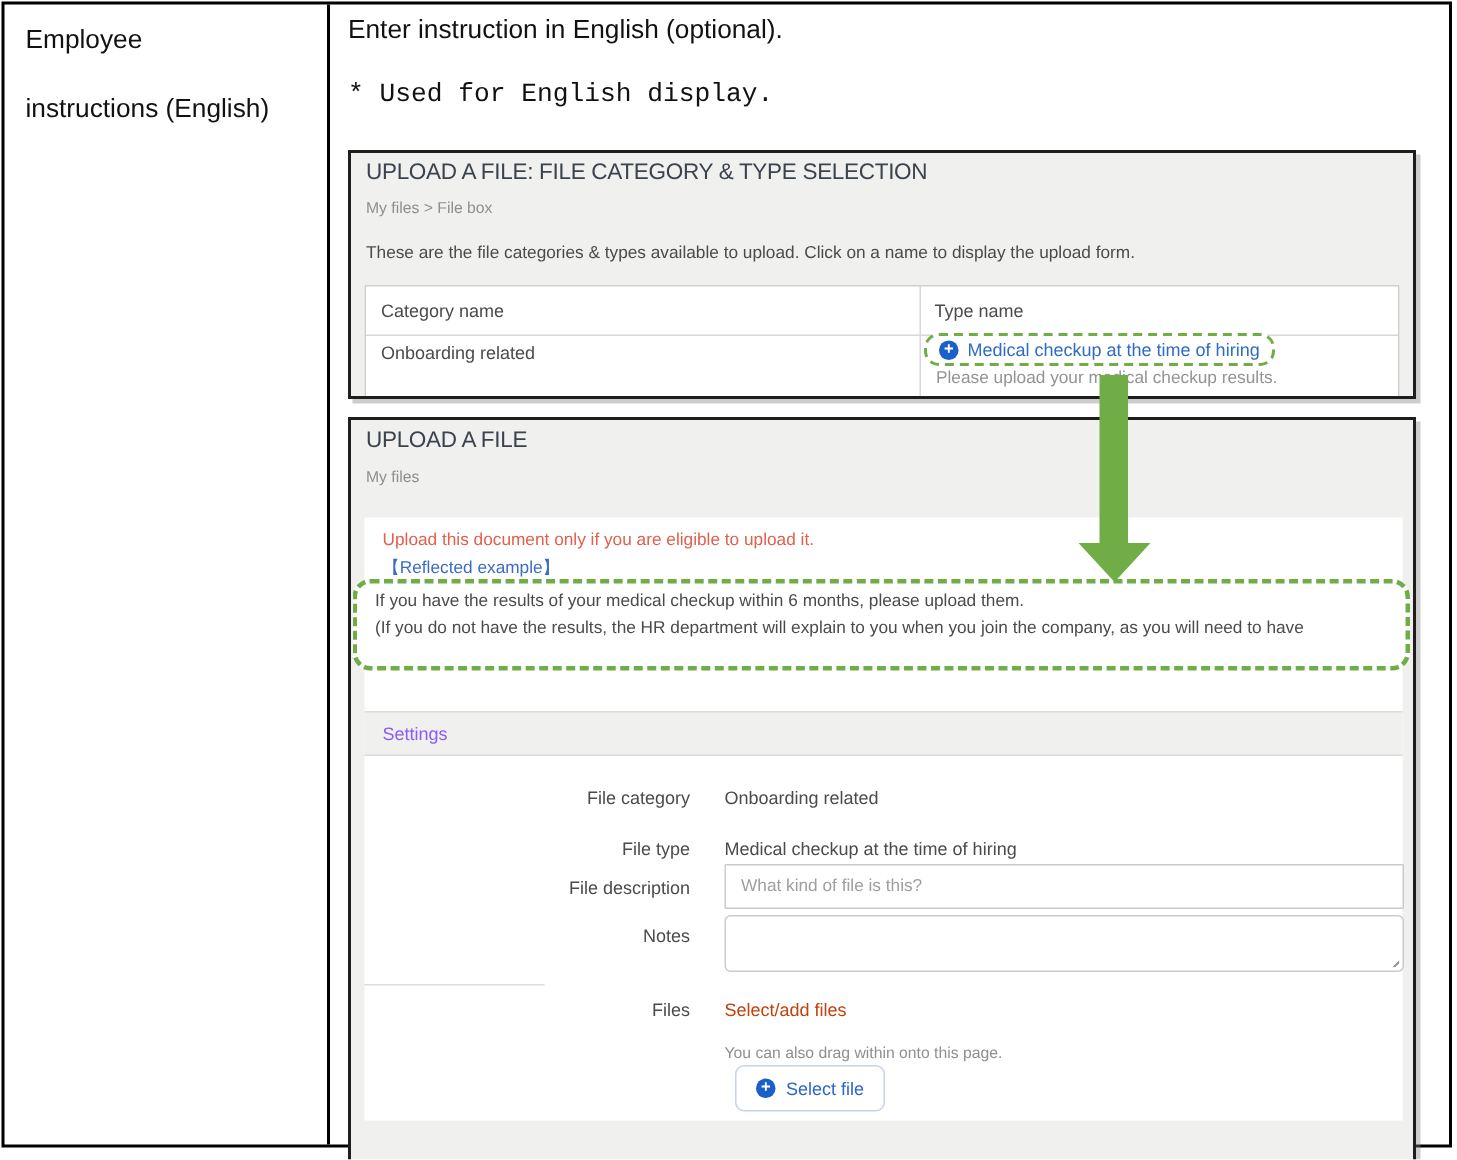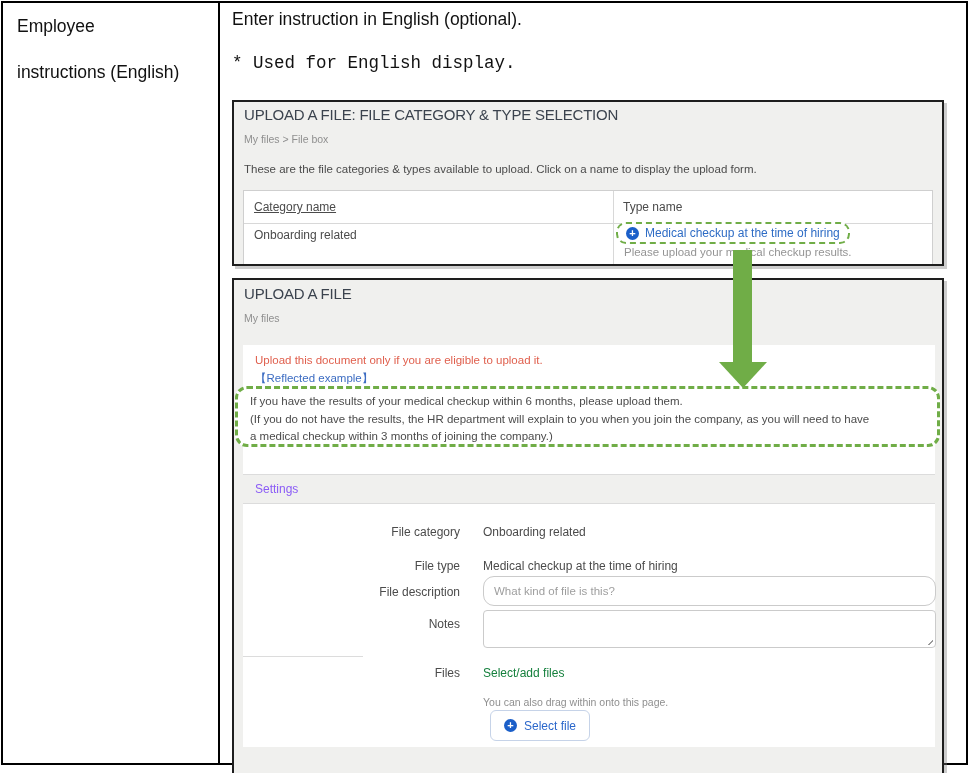--- a/index.html
+++ b/index.html
@@ -20,21 +20,21 @@
   .panel1 { left:232px; top:100px; width:712px; height:166px; }
   .panel2 { left:232px; top:278px; width:712px; height:530px; }
 
   .p-title { position:absolute; left:10px; font-size:15px; letter-spacing:-0.2px; color:#3b434e; }
   .p-crumb { position:absolute; left:10px; font-size:10.5px; color:#8f8f8f; }
   .p-desc  { position:absolute; left:10px; font-size:11.5px; color:#4b4b4b; }
 
   
   .sel-table { position:absolute; left:9px; top:88px; width:690px; height:200px; background:#fff; border:1px solid #cfcfcf; }
   .sel-th { position:absolute; top:0; height:32px; line-height:32px; font-size:12px; color:#4b4b4b; }
-  .sel-th.left  { left:10px;text-decoration:underline; }
+  .sel-th.left  { left:10px; }
   .sel-th.right { left:379px; }
   .sel-col-divider { position:absolute; left:369px; top:0; bottom:0; width:1px; background:#d8d8d8; }
   .sel-header-line { position:absolute; left:0; right:0; top:32px; height:1px; background:#d8d8d8; }
   .cat-name { position:absolute; left:10px; top:37px; font-size:12px; color:#4b4b4b; }
   .cat-desc { position:absolute; left:10px; top:53px; font-size:11.5px; color:#949494;margin-top:40px; }
   .type-desc { position:absolute; left:380px; top:55px; font-size:11.5px; color:#949494; }
 
   .type-link-box { position:absolute; left:372px; top:31px; height:22px; border:2px dashed #70ad47; border-radius:10px; background:#fff; display:flex; align-items:center; gap:6px; padding:0 8px; }
   .type-link { font-size:12px; color:#2e6cc5; text-decoration:none; white-space:nowrap; cursor:pointer; }
 
@@ -50,27 +50,27 @@
   .reflect-label { position:absolute; left:21px; top:91px; font-size:11.5px; color:#3c6cc2; }
   .example-box { position:absolute; left:1px; top:106px; width:705px; height:61px; border:3px dashed #70ad47; border-radius:12px; background:#fff; padding:4px 12px; z-index:5; }
   .example-box div { font-size:11.5px; line-height:17.5px; color:#4b4b4b; white-space:nowrap; }
 
   .settings-bar { position:absolute; left:9px; top:194px; width:692px; height:30px; background:#f0f0ee; border-top:1px solid #dcdcdc; border-bottom:1px solid #dcdcdc; }
   .settings-bar span { display:block; margin:7px 0 0 12px; font-size:12px; color:#8b5cf6; }
 
   .f-label { position:absolute; left:26px; width:200px; text-align:right; font-size:12px; color:#4b4b4b; }
   .f-value { position:absolute; left:249px; font-size:12px; color:#4b4b4b; }
 
-  .text-input { position:absolute; left:249px; top:296px; width:453px; height:30px; border:1px solid #cbcbcb; border-radius:11px; background:#fff; font-family:"Liberation Sans", sans-serif; font-size:11.5px; color:#4b4b4b; padding:0 10px; outline:none; }
+  .text-input { position:absolute; left:249px; top:296px; width:453px; height:30px; border:1px solid #cbcbcb; border-radius:1px; background:#fff; font-family:"Liberation Sans", sans-serif; font-size:11.5px; color:#4b4b4b; padding:0 10px; outline:none; }
   .text-input::placeholder { color:#9e9e9e; }
   .notes-area { position:absolute; left:249px; top:330px; width:453px; height:38px; border:1px solid #cbcbcb; border-radius:4px; background:#fff; resize:none; outline:none; font-family:"Liberation Sans", sans-serif; font-size:11.5px; color:#4b4b4b; padding:4px 10px; }
   .resize-handle { position:absolute; left:690px; top:356px; width:9px; height:9px; background:repeating-linear-gradient(135deg,#9a9a9a 0 1.5px,transparent 1.5px 4.5px); clip-path:polygon(100% 0,100% 100%,0 100%); }
 
   .files-divider { position:absolute; left:9px; top:376px; width:120px; height:1px; background:#dcdcdc; }
-  .files-action { position:absolute; left:249px; top:386px; font-size:12px; color:#15803d; }
+  .files-action { position:absolute; left:249px; top:386px; font-size:12px; color:#c2410c; }
   .files-hint { position:absolute; left:249px; top:416px; font-size:10.5px; color:#8f8f8f; }
   .select-file-btn { position:absolute; left:256px; top:430px; height:31px; padding:0 13px; background:#fff; border:1px solid #c6d3e8; border-radius:6px; display:flex; align-items:center; gap:7px; font-size:12px; color:#2b67cb; cursor:pointer; font-family:"Liberation Sans", sans-serif; }
 </style>
 </head>
 <body>
 
 <div class="page">
   <div class="frame"></div>
   <div class="v-divider"></div>
 
@@ -105,21 +105,20 @@
     <div class="p-crumb" style="top:32px;">My files</div>
 
     <div class="card"></div>
 
     <div class="warn-text">Upload this document only if you are eligible to upload it.</div>
     <div class="reflect-label">【Reflected example】</div>
 
     <div class="example-box">
       <div>If you have the results of your medical checkup within 6 months, please upload them.</div>
       <div>(If you do not have the results, the HR department will explain to you when you join the company, as you will need to have</div>
-      <div>a medical checkup within 3 months of joining the company.)</div>
     </div>
 
     <div class="settings-bar">
       <span>Settings</span>
     </div>
 
     <div class="f-label" style="top:245px;">File category</div>
     <div class="f-value" style="top:245px;">Onboarding related</div>
 
     <div class="f-label" style="top:279px;">File type</div>

